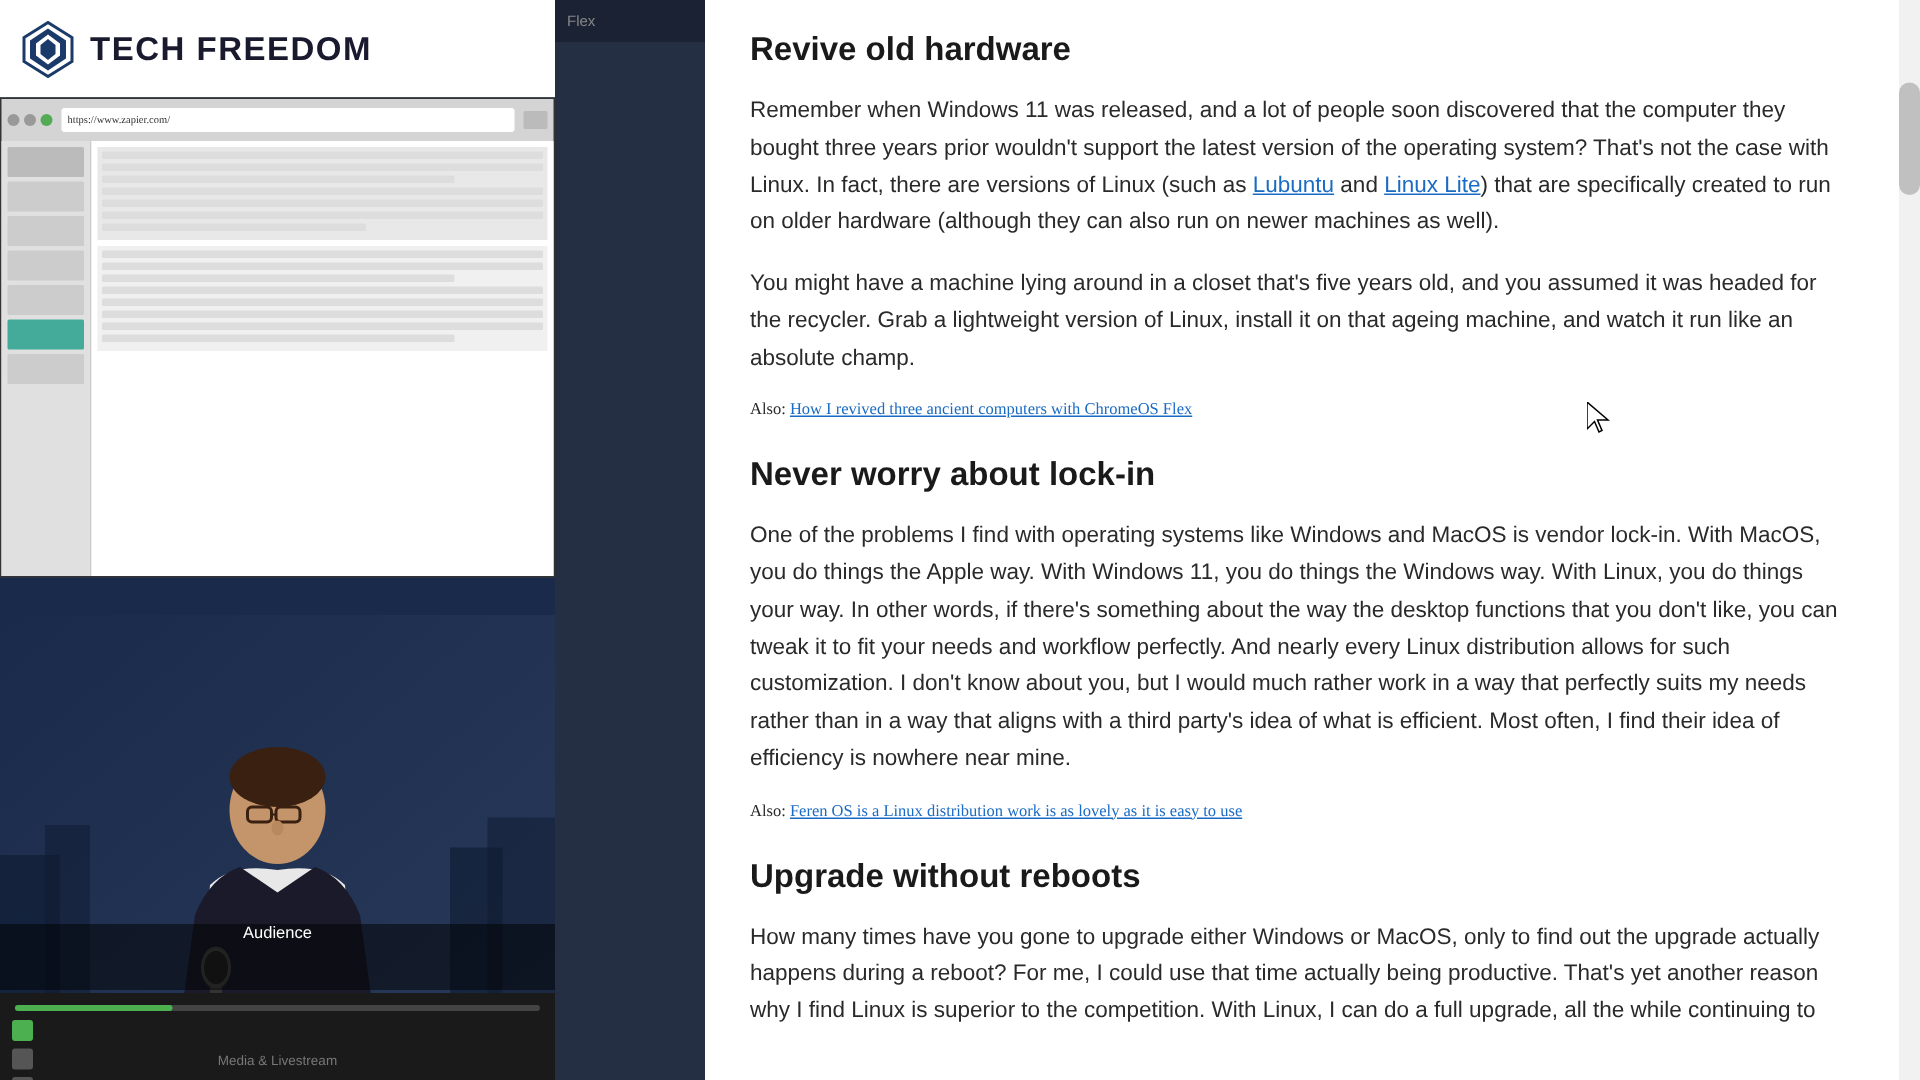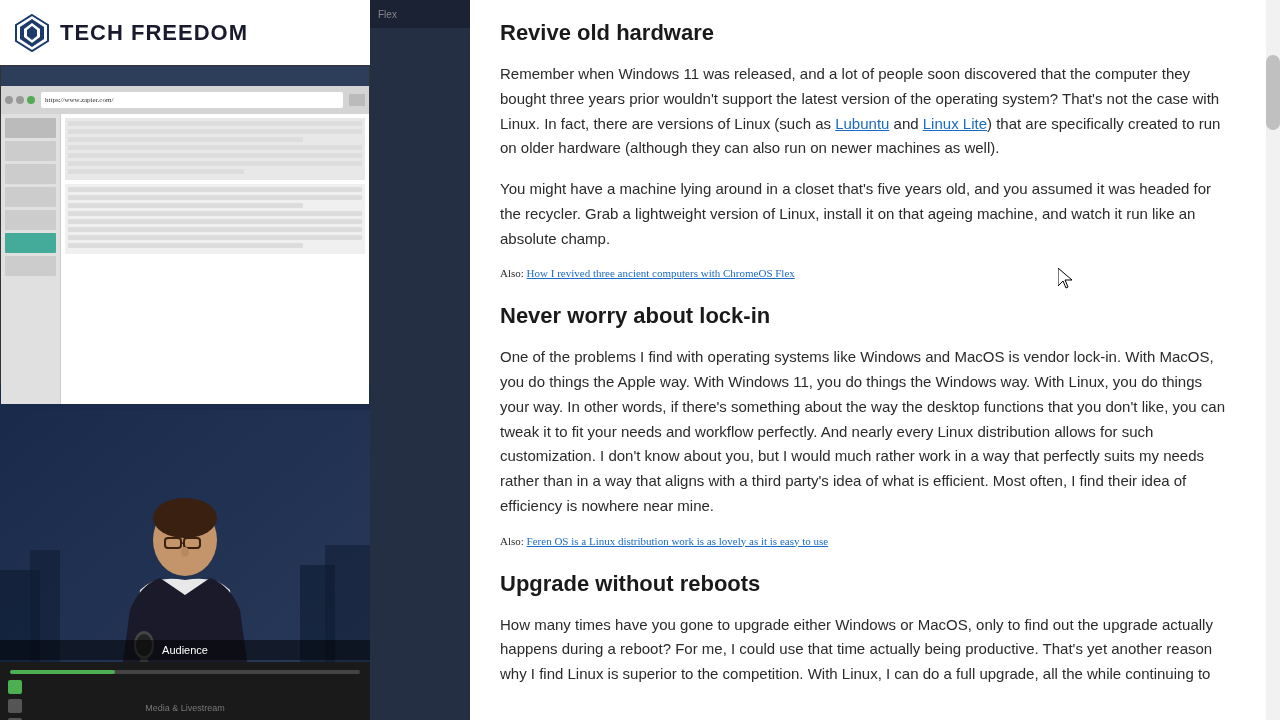--- a/index.html
+++ b/index.html
@@ -55,21 +55,20 @@
     }
 
     .browser-bar {
       width: 100%;
       height: 28px;
       background: #d4d4d4;
       display: flex;
       align-items: center;
       padding: 0 4px;
       gap: 2px;
-      margin-top: 20px;
     }
 
     .browser-dots {
       display: flex;
       gap: 3px;
       margin-right: 4px;
     }
 
     .dot {
       width: 8px;
@@ -147,24 +146,23 @@
       background: linear-gradient(135deg, #1a2a4a 0%, #2a3a5a 50%, #1a2a4a 100%);
       position: relative;
     }
 
     
     .audience-bar {
       position: absolute;
       bottom: 60px;
       left: 0;
       width: 370px;
-      height: 20px;
+      height: 44px;
       background: rgba(0,0,0,0.5);
       display: flex;
-      align-items: center;
       justify-content: center;
     }
 
     .audience-label {
       color: #fff;
       font-size: 11px;
       font-family: Arial, sans-serif;
     }
 
     

